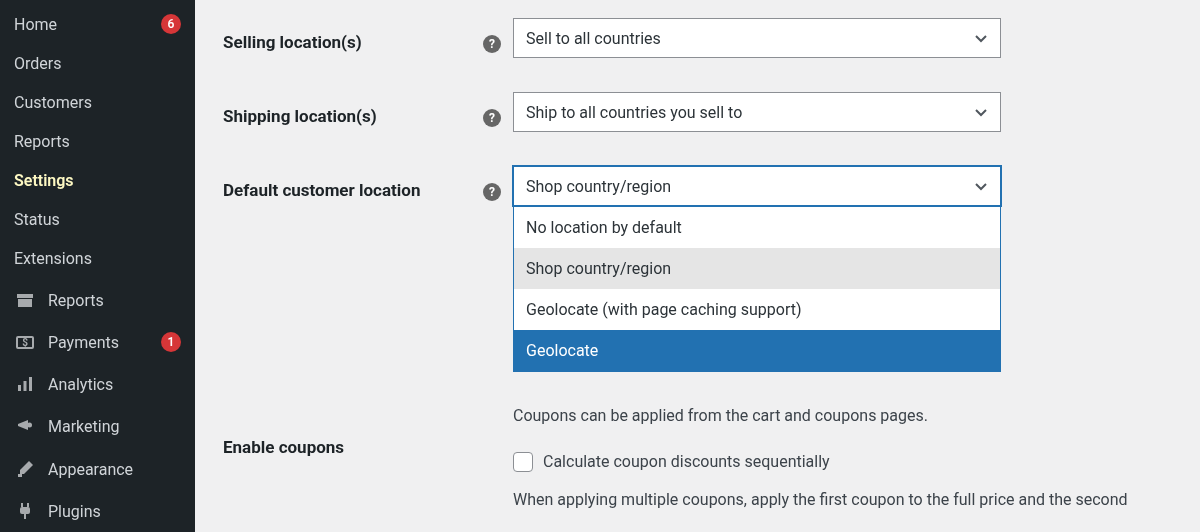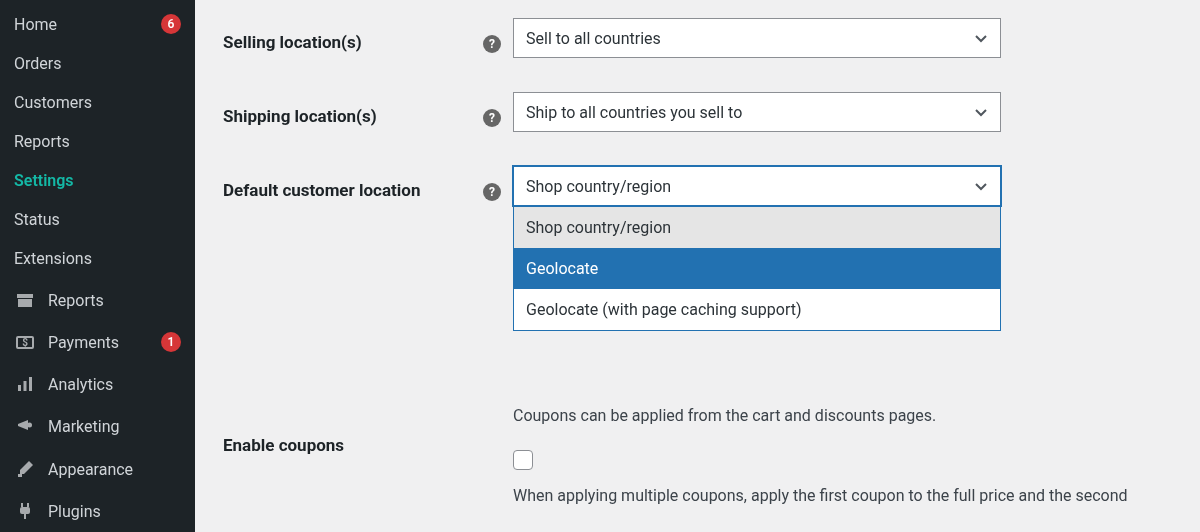--- a/index.html
+++ b/index.html
@@ -3,21 +3,21 @@
 <meta charset="utf-8">
 <style>
   * { box-sizing: border-box; margin: 0; padding: 0; }
   html, body { width: 1200px; height: 532px; font-family: -apple-system, BlinkMacSystemFont, "Segoe UI", Roboto, sans-serif; background: #f0f0f1; overflow: hidden; }
   .layout { display: flex; width: 100%; height: 100%; }
 
   
   .sidebar { width: 195px; background: #1d2327; flex-shrink: 0; display: flex; flex-direction: column; }
   .nav-item { display: flex; align-items: center; padding: 10px 14px; color: #d0d4d8; font-size: 16px; cursor: pointer; }
   .nav-item .label { flex: 1; }
-  .nav-item.active { color: #14b8a6; font-weight: 600; }
+  .nav-item.active { color: #fef9c3; font-weight: 600; }
   .nav-item.sub { padding-left: 14px; }
   .nav-item.sub.first { padding-top: 14px; }
   .nav-item .icon { width: 22px; height: 22px; margin-right: 12px; display: inline-flex; align-items: center; justify-content: center; color: #a7aaad; flex-shrink: 0; }
   .nav-spacer { height: 16px; }
   .badge { display: inline-flex; align-items: center; justify-content: center; min-width: 20px; height: 20px; border-radius: 10px; background: #d63638; color: #fff; font-size: 12px; font-weight: 600; margin-left: 6px; padding: 0 6px; }
 
   svg { display: block; }
 
   
   .main { flex: 1; padding: 14px 0 0 28px; overflow: hidden; position: relative; }
@@ -177,42 +177,44 @@
         </div>
       <div class="field-cell">
         <div class="select-box open">
           <span class="value">Shop country/region</span>
           <span class="chevron">
             <svg viewBox="0 0 14 14">
                 <path d="M2 5 L7 10 L12 5" fill="none" stroke="#50575e" stroke-width="2"></path>
               </svg>
           </span>
           <div class="dropdown">
+            <div class="option">No location by default</div>
             <div class="option selected">Shop country/region</div>
+            <div class="option">Geolocate (with page caching support)</div>
             <div class="option highlight">Geolocate</div>
-            <div class="option">Geolocate (with page caching support)</div>
           </div>
         </div>
       </div>
     </div>
 
     <div class="form-row" style="margin-bottom:90px;">
       <div class="help-cell"></div>
       <div class="field-cell"></div>
     </div>
 
     <div class="form-row" style="margin-bottom:0;">
       <div class="form-label">Enable coupons</div>
       <div class="help-cell"></div>
       <div class="field-cell">
         <div style="height:30px;"></div>
-        <div class="body-text">Coupons can be applied from the cart and discounts pages.</div>
+        <div class="body-text">Coupons can be applied from the cart and coupons pages.</div>
         <div style="height:22px;"></div>
         <div class="check-row">
           <div class="checkbox"></div>
+          <span class="body-text">Calculate coupon discounts sequentially</span>
         </div>
         <div style="height:14px;"></div>
         <div class="body-text" style="white-space:nowrap;">When applying multiple coupons, apply the first coupon to the full price and the second</div>
       </div>
     </div>
 
   </main>
 </div>
 
 </body></html>

